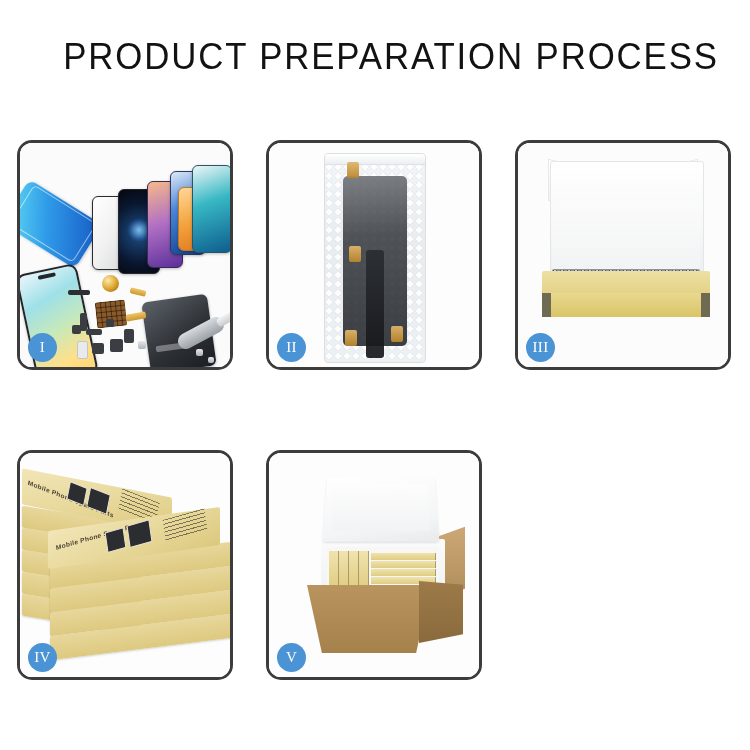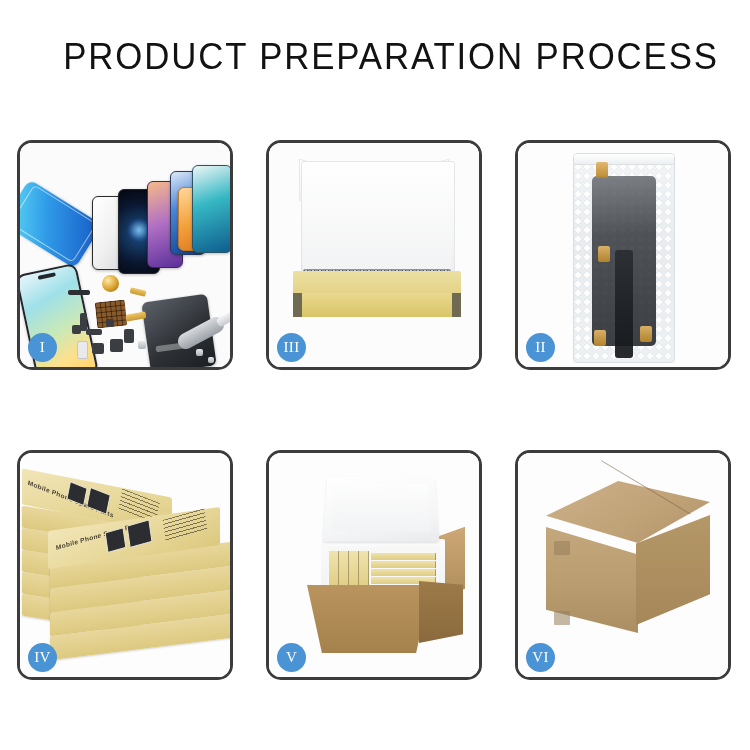--- a/index.html
+++ b/index.html
@@ -452,50 +452,50 @@
           <div class="sp silver" style="left:176px; top:206px; width:7px; height:7px;"></div>
           <div class="sp silver" style="left:188px; top:214px; width:6px; height:6px;"></div>
           <div class="tool"></div>
         </div>
       </div>
       <div class="badge">I</div>
     </div>
 
     <div class="panel">
       <div class="panel-clip">
+        <div class="scene-bubble">
+          <div class="bubble-bag">
+            <div class="bag-seal"></div>
+            <div class="part-inner"></div>
+            <div class="part-flex"></div>
+            <div class="part-tab" style="left:22px; top:8px;"></div>
+            <div class="part-tab" style="left:24px; top:92px;"></div>
+            <div class="part-tab" style="left:20px; top:176px;"></div>
+            <div class="part-tab" style="left:66px; top:172px;"></div>
+          </div>
+        </div>
+      </div>
+      <div class="badge">II</div>
+    </div>
+
+    <div class="panel">
+      <div class="panel-clip">
         <div class="scene-flatbox">
           <div class="fb-lid-flapL"></div>
           <div class="fb-lid-flapR"></div>
           <div class="fb-lid"></div>
           <div class="fb-foam"></div>
           <div class="fb-contents"></div>
           <div class="fb-tray"></div>
           <div class="fb-tray-face"></div>
           <div class="fb-tray-end-l"></div>
           <div class="fb-tray-end-r"></div>
         </div>
       </div>
       <div class="badge">III</div>
-    </div>
-
-    <div class="panel">
-      <div class="panel-clip">
-        <div class="scene-bubble">
-          <div class="bubble-bag">
-            <div class="bag-seal"></div>
-            <div class="part-inner"></div>
-            <div class="part-flex"></div>
-            <div class="part-tab" style="left:22px; top:8px;"></div>
-            <div class="part-tab" style="left:24px; top:92px;"></div>
-            <div class="part-tab" style="left:20px; top:176px;"></div>
-            <div class="part-tab" style="left:66px; top:172px;"></div>
-          </div>
-        </div>
-      </div>
-      <div class="badge">II</div>
     </div>
 
     <div class="panel">
       <div class="panel-clip">
         <div class="scene-stack">
 
           <div class="sbox" style="left:2px;  top:62px;  width:118px; height:22px; transform:skewY(9deg);"></div>
           <div class="sbox" style="left:2px;  top:84px;  width:118px; height:22px; transform:skewY(9deg);"></div>
           <div class="sbox" style="left:2px;  top:106px; width:118px; height:22px; transform:skewY(9deg);"></div>
           <div class="sbox" style="left:2px;  top:128px; width:118px; height:22px; transform:skewY(9deg);"></div>
@@ -542,28 +542,15 @@
             <div class="cv-pack" style="left:44px; top:30px; width:64px; height:7px;"></div>
           </div>
           <div class="cv-body"></div>
           <div class="cv-body-r"></div>
           <div class="cv-foam-lid"></div>
         </div>
       </div>
       <div class="badge">V</div>
     </div>
 
-    <div class="panel">
-      <div class="panel-clip">
-        <div class="scene-sealed">
-          <div class="sc-top"></div>
-          <div class="sc-front"></div>
-          <div class="sc-side"></div>
-          <div class="sc-seam"></div>
-          <div class="sc-tape" style="left:36px; top:88px;  width:16px; height:14px;"></div>
-          <div class="sc-tape" style="left:36px; top:158px; width:16px; height:14px;"></div>
-        </div>
-      </div>
-      <div class="badge">VI</div>
-    </div>
 
   </div>
 </div>
 
 </body></html>

